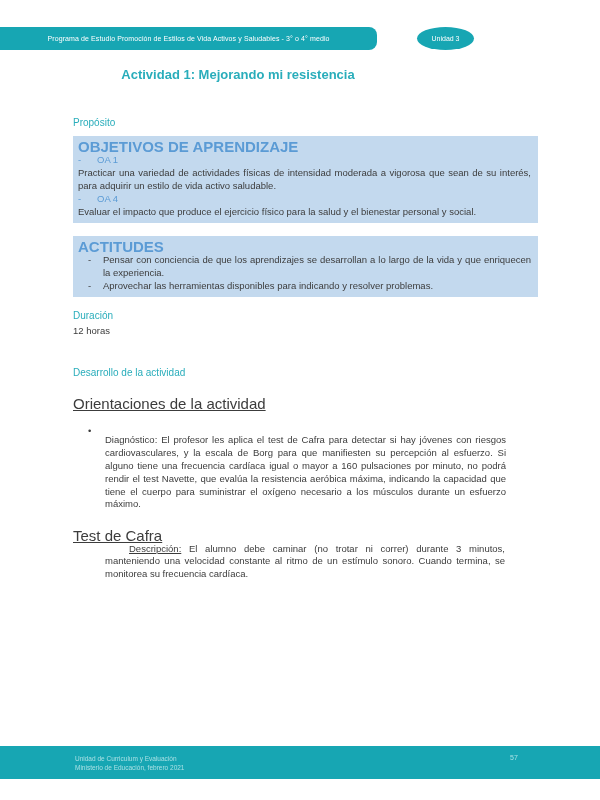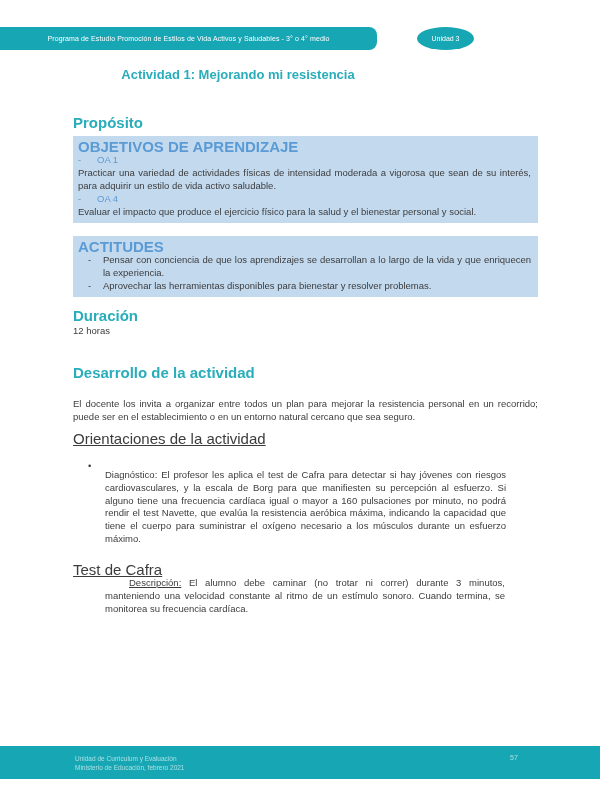--- a/index.html
+++ b/index.html
@@ -39,21 +39,21 @@
     text-align: center;
     color: #29adbb; font-size: 13px; font-weight: bold;
   }
 
   
   .content {
     position: absolute; top: 117px; left: 73px; width: 465px;
     font-size: 9.5px; line-height: 12.8px;
   }
   .teal-head {
-    color: #29adbb; font-weight: bold; font-size: 15px;
+    color: #29adbb; font-weight: normal; font-size: 10px;
     margin: 0 0 6px 0;
   }
   .body-par {
     margin: 0; text-align: justify; color: #3c3c3c;
   }
   .mb-sec { margin-bottom: 12px; }
 
   
   .blue-box {
     background: #c3d9ee;
@@ -152,29 +152,28 @@
   </div>
 
   <div class="blue-box">
     <div class="box-head">ACTITUDES</div>
     <div class="act-item">
       <span class="act-dash">-</span>
       <p class="act-text">Pensar con conciencia de que los aprendizajes se desarrollan a lo largo de la vida y que enriquecen la experiencia.</p>
     </div>
     <div class="act-item">
       <span class="act-dash">-</span>
-      <p class="act-text">Aprovechar las herramientas disponibles para bienestar y resolver problemas.</p>
+      <p class="act-text">Aprovechar las herramientas disponibles para indicando y resolver problemas.</p>
     </div>
   </div>
 
   <div class="teal-head duracion-head">Duración</div>
   <p class="body-par duracion-val">12 horas</p>
 
   <div class="teal-head desarrollo-head">Desarrollo de la actividad</div>
-  <p class="body-par desarrollo-par">El docente los invita a organizar entre todos un plan para mejorar la resistencia personal en un recorrido; puede ser en el establecimiento o en un entorno natural cercano que sea seguro.</p>
 
   <div class="under-head">Orientaciones de la actividad</div>
   <div class="bullet-row">
     <span class="bullet-glyph">•</span>
     <p class="bullet-text">Diagnóstico: El profesor les aplica el test de Cafra para detectar si hay jóvenes con riesgos cardiovasculares, y la escala de Borg para que manifiesten su percepción al esfuerzo. Si alguno tiene una frecuencia cardíaca igual o mayor a 160 pulsaciones por minuto, no podrá rendir el test Navette, que evalúa la resistencia aeróbica máxima, indicando la capacidad que tiene el cuerpo para suministrar el oxígeno necesario a los músculos durante un esfuerzo máximo.</p>
   </div>
 
   <div class="under-head test-head">Test de Cafra</div>
   <p class="desc-par"><span class="desc-label">Descripción:</span><span> El alumno debe caminar (no trotar ni correr) durante 3 minutos, manteniendo una velocidad constante al ritmo de un estímulo sonoro. Cuando termina, se monitorea su frecuencia cardíaca.</span></p>
 

